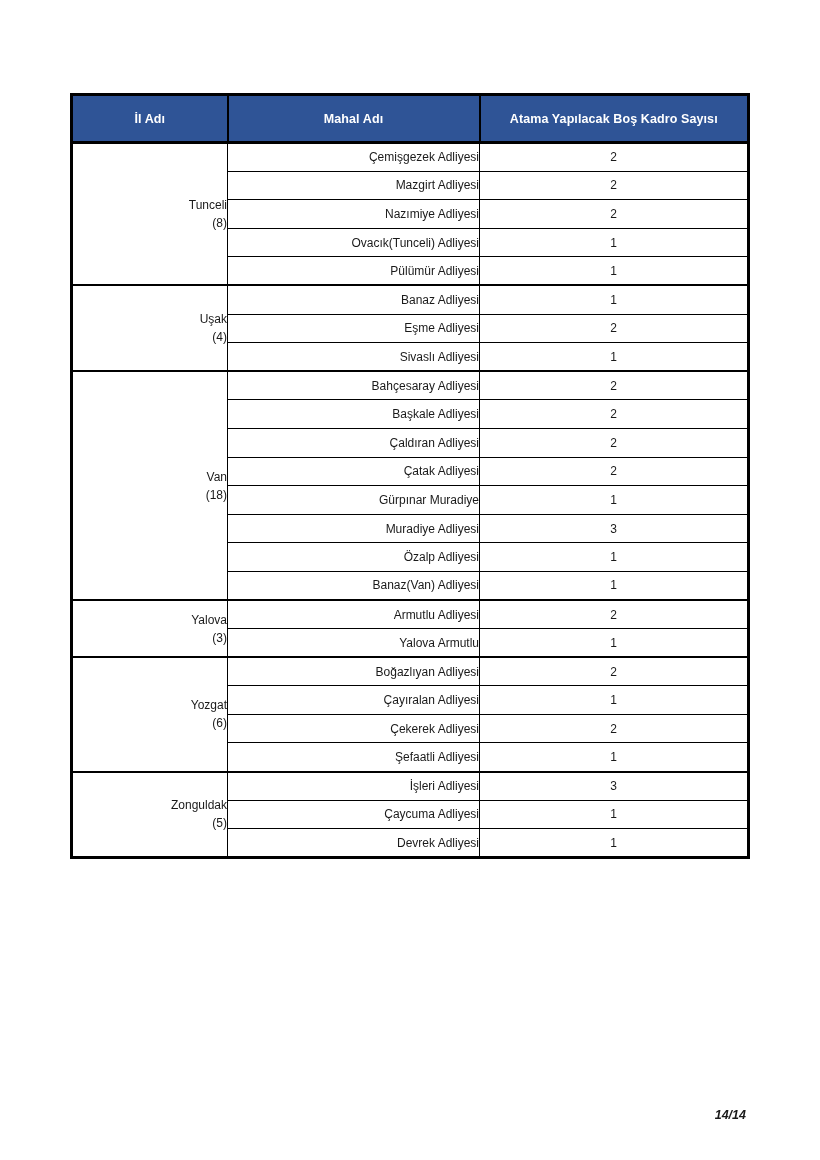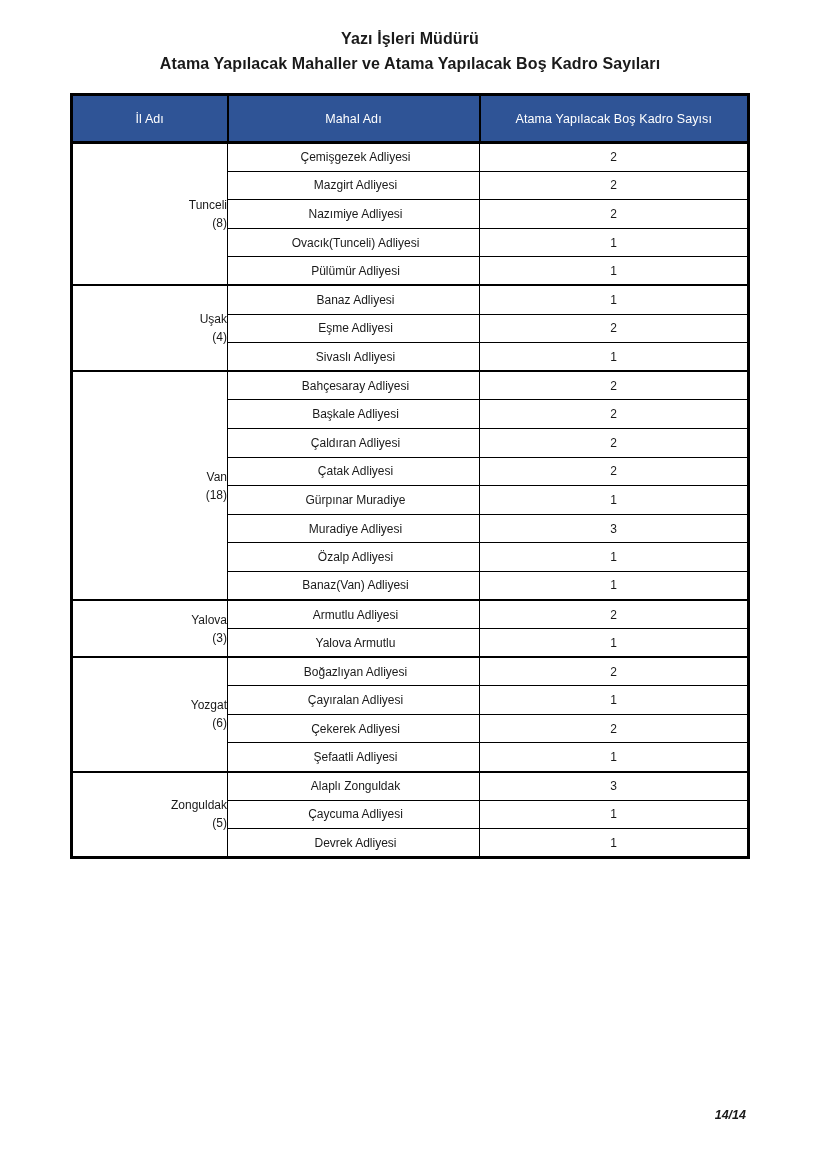--- a/index.html
+++ b/index.html
@@ -44,42 +44,42 @@
     table-layout: fixed;
     border: 3px solid var(--border-color);
   }
   col.c1 { width: 156px; }
   col.c2 { width: 252px; }
   col.c3 { width: 269px; }
   th {
     background: var(--header-bg);
     color: var(--header-text);
     font-size: 12.5px;
-    font-weight: normal;
+    font-weight: bold;
     height: 48px;
     text-align: center;
     vertical-align: middle;
     border: 2px solid var(--border-color);
     border-bottom: 3px solid var(--border-color);
     letter-spacing: 0.1px;
   }
   td {
     border: 1.5px solid var(--border-color);
     height: 28.6px;
     font-size: 12px;
     color: var(--text-color);
     vertical-align: middle;
     background: #ffffff;
   }
   td.province-cell {
     text-align: right;
     line-height: 18px;
   }
   td.mahal-cell {
-    text-align: center;
+    text-align: right;
     padding-left: 4px;
   }
   td.count-cell {
     text-align: center;
   }
   tr.group-start td {
     border-top: 2.5px solid var(--border-color);
   }
   .footer-pagenum {
     position: absolute;
@@ -89,24 +89,20 @@
     font-weight: bold;
     color: var(--text-color);
     font-style: italic;
   }
 </style>
 </head>
 <body>
 
 <div class="page">
 
-  <div class="title-block">
-    <div class="title-line">Yazı İşleri Müdürü</div>
-    <div class="title-line">Atama Yapılacak Mahaller ve Atama Yapılacak Boş Kadro Sayıları</div>
-  </div>
 
   <table class="assignments">
     <colgroup>
       <col class="c1">
         <col class="c2">
         <col class="c3">
     </colgroup>
     <thead>
       <tr id="header-row">
           <th>İl Adı</th>
@@ -221,21 +217,21 @@
         </tr>
         <tr>
           <td class="mahal-cell">Şefaatli Adliyesi</td>
           <td class="count-cell">1</td>
         </tr>
         <tr class="group-start">
           <td class="province-cell" rowspan="3">
             <div>Zonguldak</div>
             <div>(5)</div>
           </td>
-          <td class="mahal-cell">Alaplı Zonguldak</td>
+          <td class="mahal-cell">İşleri Adliyesi</td>
           <td class="count-cell">3</td>
         </tr>
         <tr>
           <td class="mahal-cell">Çaycuma Adliyesi</td>
           <td class="count-cell">1</td>
         </tr>
         <tr>
           <td class="mahal-cell">Devrek Adliyesi</td>
           <td class="count-cell">1</td>
         </tr>

